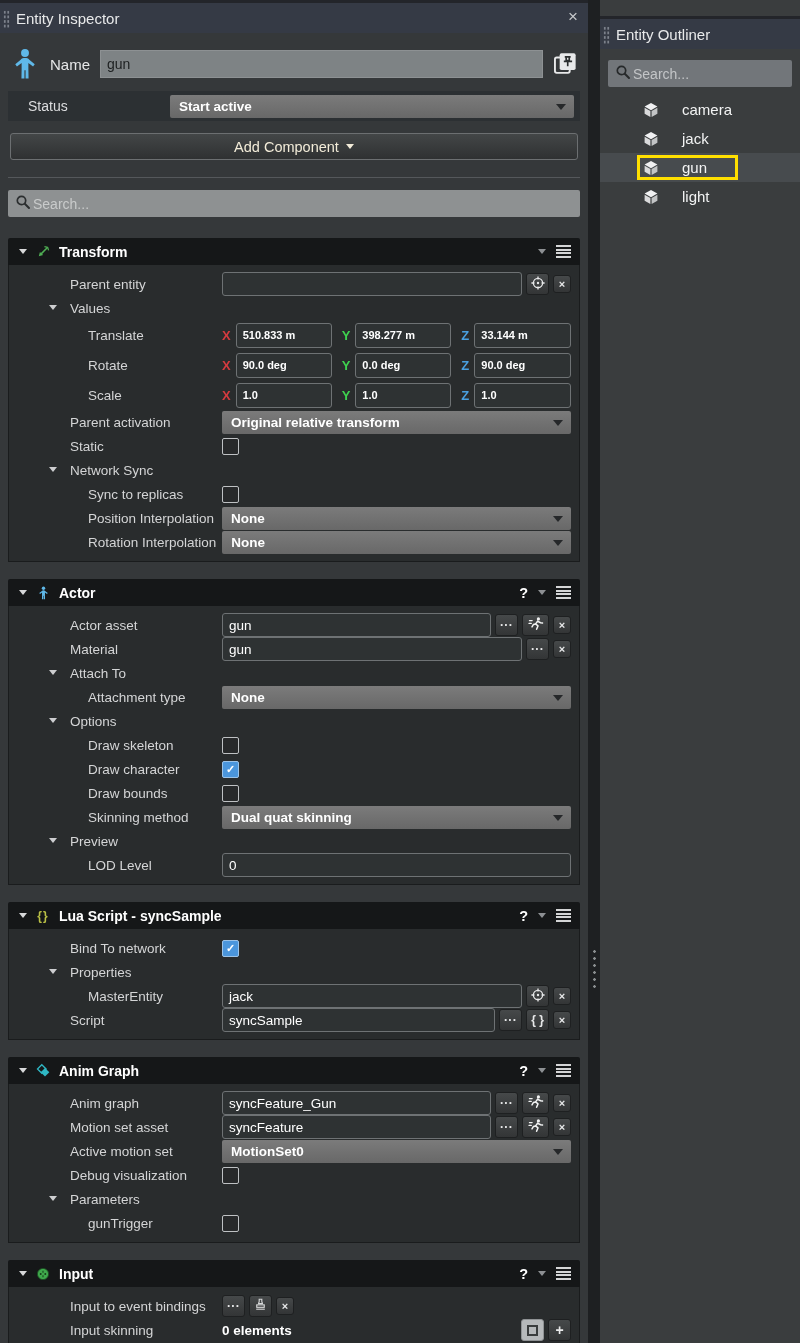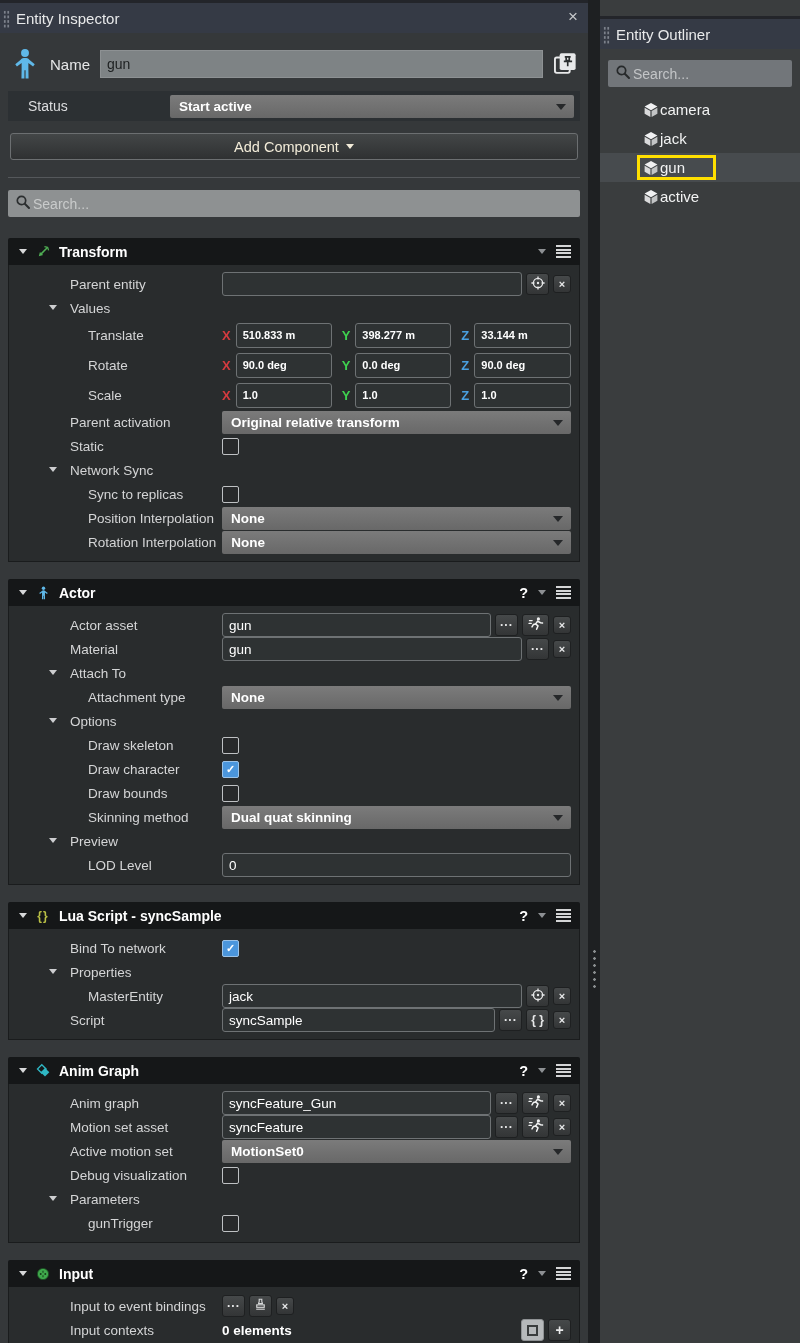--- a/index.html
+++ b/index.html
@@ -86,21 +86,21 @@
   .btn-runner{min-width:27px;}
   .btn-square{background:#b6b9bb;border-color:#8f9294;}
   .sq-glyph{width:7px;height:7px;border:2px solid #3a3d3e;}
   .btn-plus{font-weight:bold;font-size:14px;}
   .static-value{color:#fff;font-weight:bold;font-size:13.5px;}
   .spacer{flex:1;}
   
   .ent-list{margin-top:8px;}
   .ent-item{height:29px;display:flex;align-items:center;padding-left:37px;position:relative;}
   .ent-item.selected{background:#474b4e;}
-  .item-inner{display:flex;align-items:center;gap:1px;border:3px solid transparent;padding:1px 28px 1px 3px;}
+  .item-inner{display:flex;align-items:center;gap:23px;border:3px solid transparent;padding:1px 28px 1px 3px;}
   .ent-item.annotated .item-inner{border-color:#ffdf00;}
   .cube-icon{width:16px;height:16px;display:flex;flex:0 0 auto;}
   .ent-label{color:#f2f3f3;font-size:15px;}
 </style>
 </head>
 <body>
 
 <div class="page">
 
   <div class="inspector">
@@ -613,21 +613,21 @@
                       <rect x="4" y="8.4" width="8" height="2.6" fill="none" stroke="#d8d9da" stroke-width="1.2"></rect>
                       <path d="M3.4 13h9.2" stroke="#d8d9da" stroke-width="1.2"></path>
                     </svg></span>
                 </div>
                 <div class="btn-sm btn-clear">
                   <span>×</span>
                 </div>
               </div>
             </div>
             <div class="row">
-              <span class="row-label">Input contexts</span>
+              <span class="row-label">Input skinning</span>
               <div class="ctrl">
                 <span class="static-value">0 elements</span>
                 <span class="spacer"></span>
                 <div class="btn-sm btn-square">
                   <span class="sq-glyph"></span>
                 </div>
                 <div class="btn-sm btn-plus">
                   <span>+</span>
                 </div>
               </div>
@@ -692,19 +692,19 @@
         </div>
         <div class="ent-item">
           <span class="item-inner">
             <span class="cube-icon">
               <svg viewBox="0 0 16 16" width="16" height="16">
                 <path d="M8 .9 14.4 4.6 8 8.3 1.6 4.6z" fill="#f0f1f2"></path>
                 <path d="M1.6 5.8 7.4 9.1v6L1.6 11.7z" fill="#d9dadb"></path>
                 <path d="M14.4 5.8 8.6 9.1v6l5.8-3.4z" fill="#c2c4c5"></path>
               </svg>
             </span>
-            <span class="ent-label">active</span>
+            <span class="ent-label">light</span>
           </span>
         </div>
       </div>
   </div>
 
 </div>
 
 </body></html>

